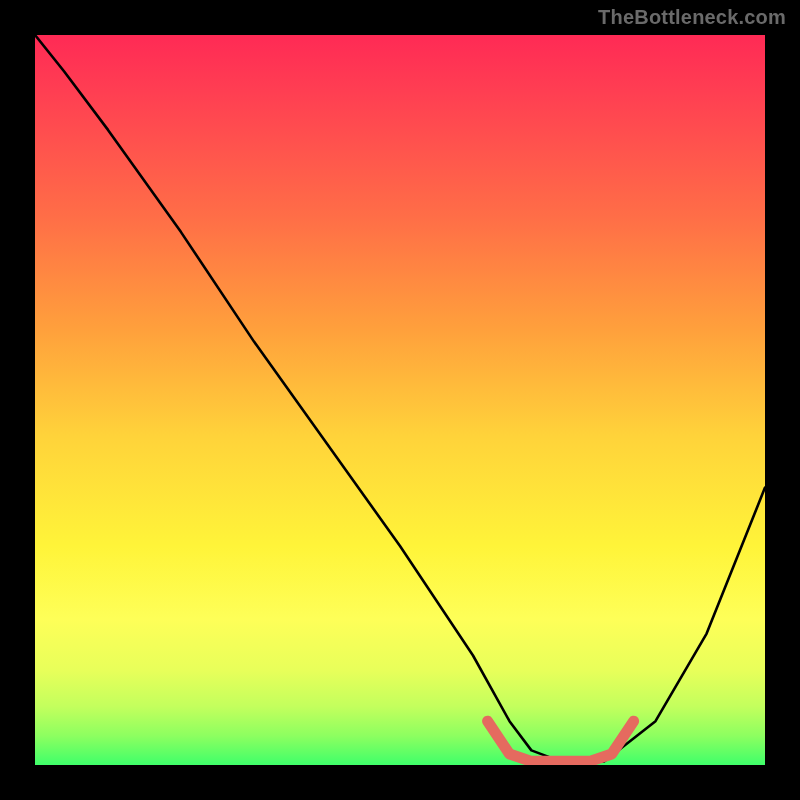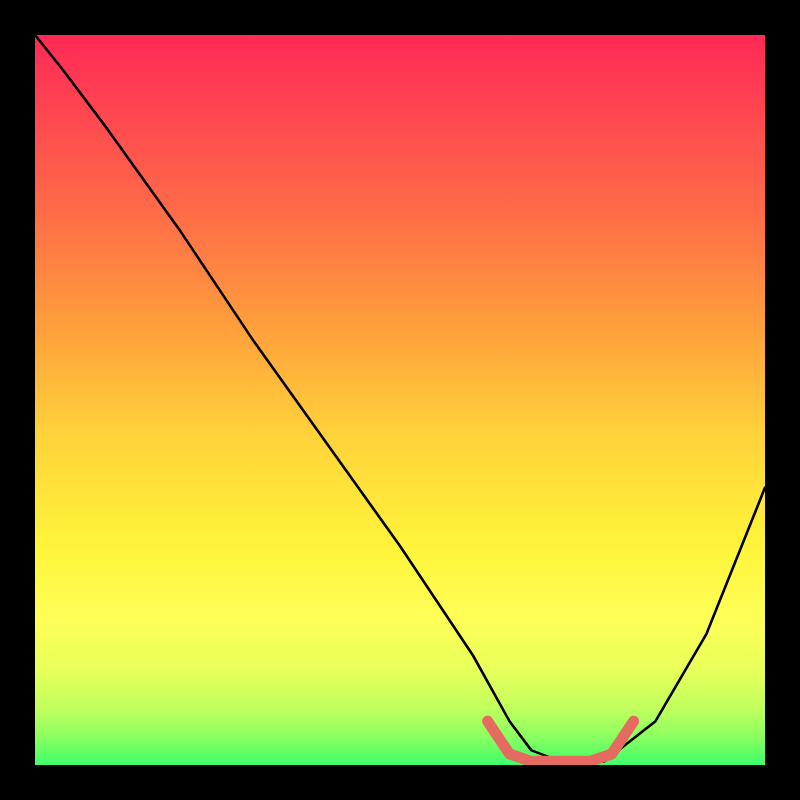--- a/index.html
+++ b/index.html
@@ -54,20 +54,21 @@
     position: absolute;
     left: 0; top: 0;
     width: 730px; height: 730px;
     pointer-events: none;
   }
 </style>
 </head>
 <body>
 
 <div class="container">
+  <div class="watermark">TheBottleneck.com</div>
 
   <div class="plot">
     <div class="gradient-bg"></div>
 
     <svg class="curve" viewBox="0 0 730 730" preserveAspectRatio="none">
       <path d="M0.00 0.00 L29.20 36.50 L73.00 94.90 L146.00 197.10 L219.00 306.60 L292.00 408.80 L365.00 511.00 L438.00 620.50 L474.50 686.20 L496.40 715.40 L525.60 726.35 L569.40 726.35 L620.50 686.20 L671.60 598.60 L730.00 452.60 " id="main-curve-path" fill="none" stroke="#000000" stroke-width="2.6" stroke-linecap="round" stroke-linejoin="round"></path>
       <path d="M452.60 686.20 L474.50 719.05 L496.40 726.35 L525.60 726.35 L554.80 726.35 L576.70 719.05 L598.60 686.20 " id="trough-path" fill="none" stroke="#e56a5f" stroke-width="11" stroke-linecap="round" stroke-linejoin="round"></path>
     </svg>
   </div>
 </div>

